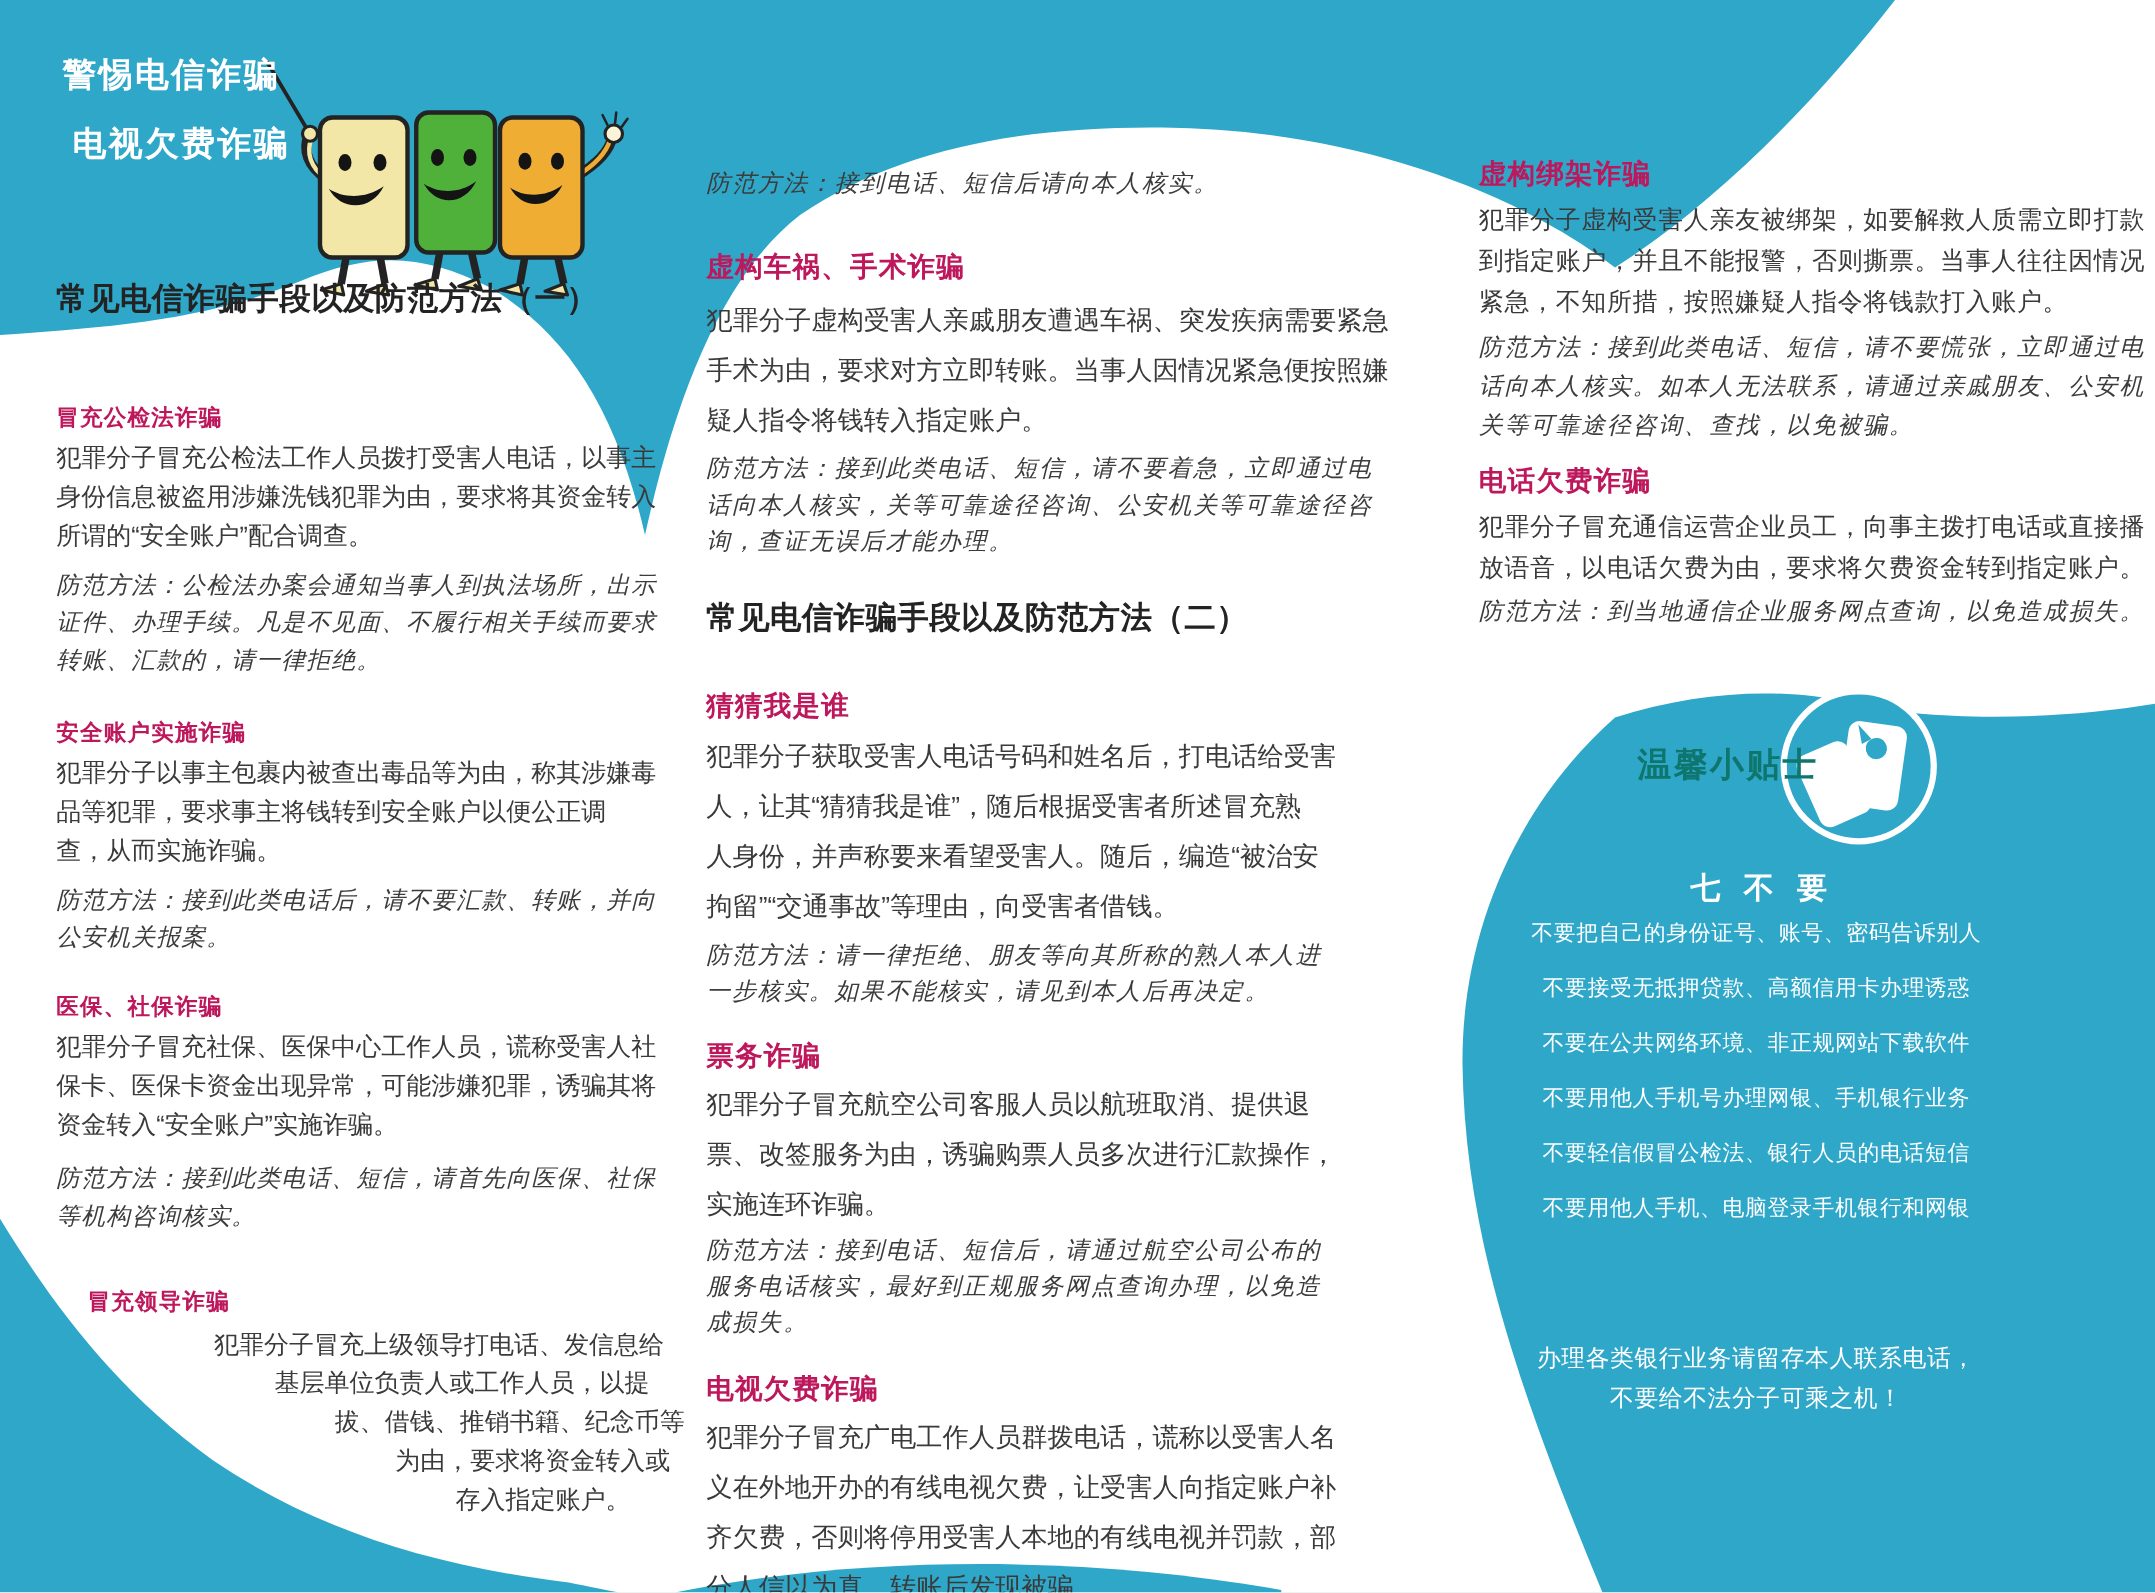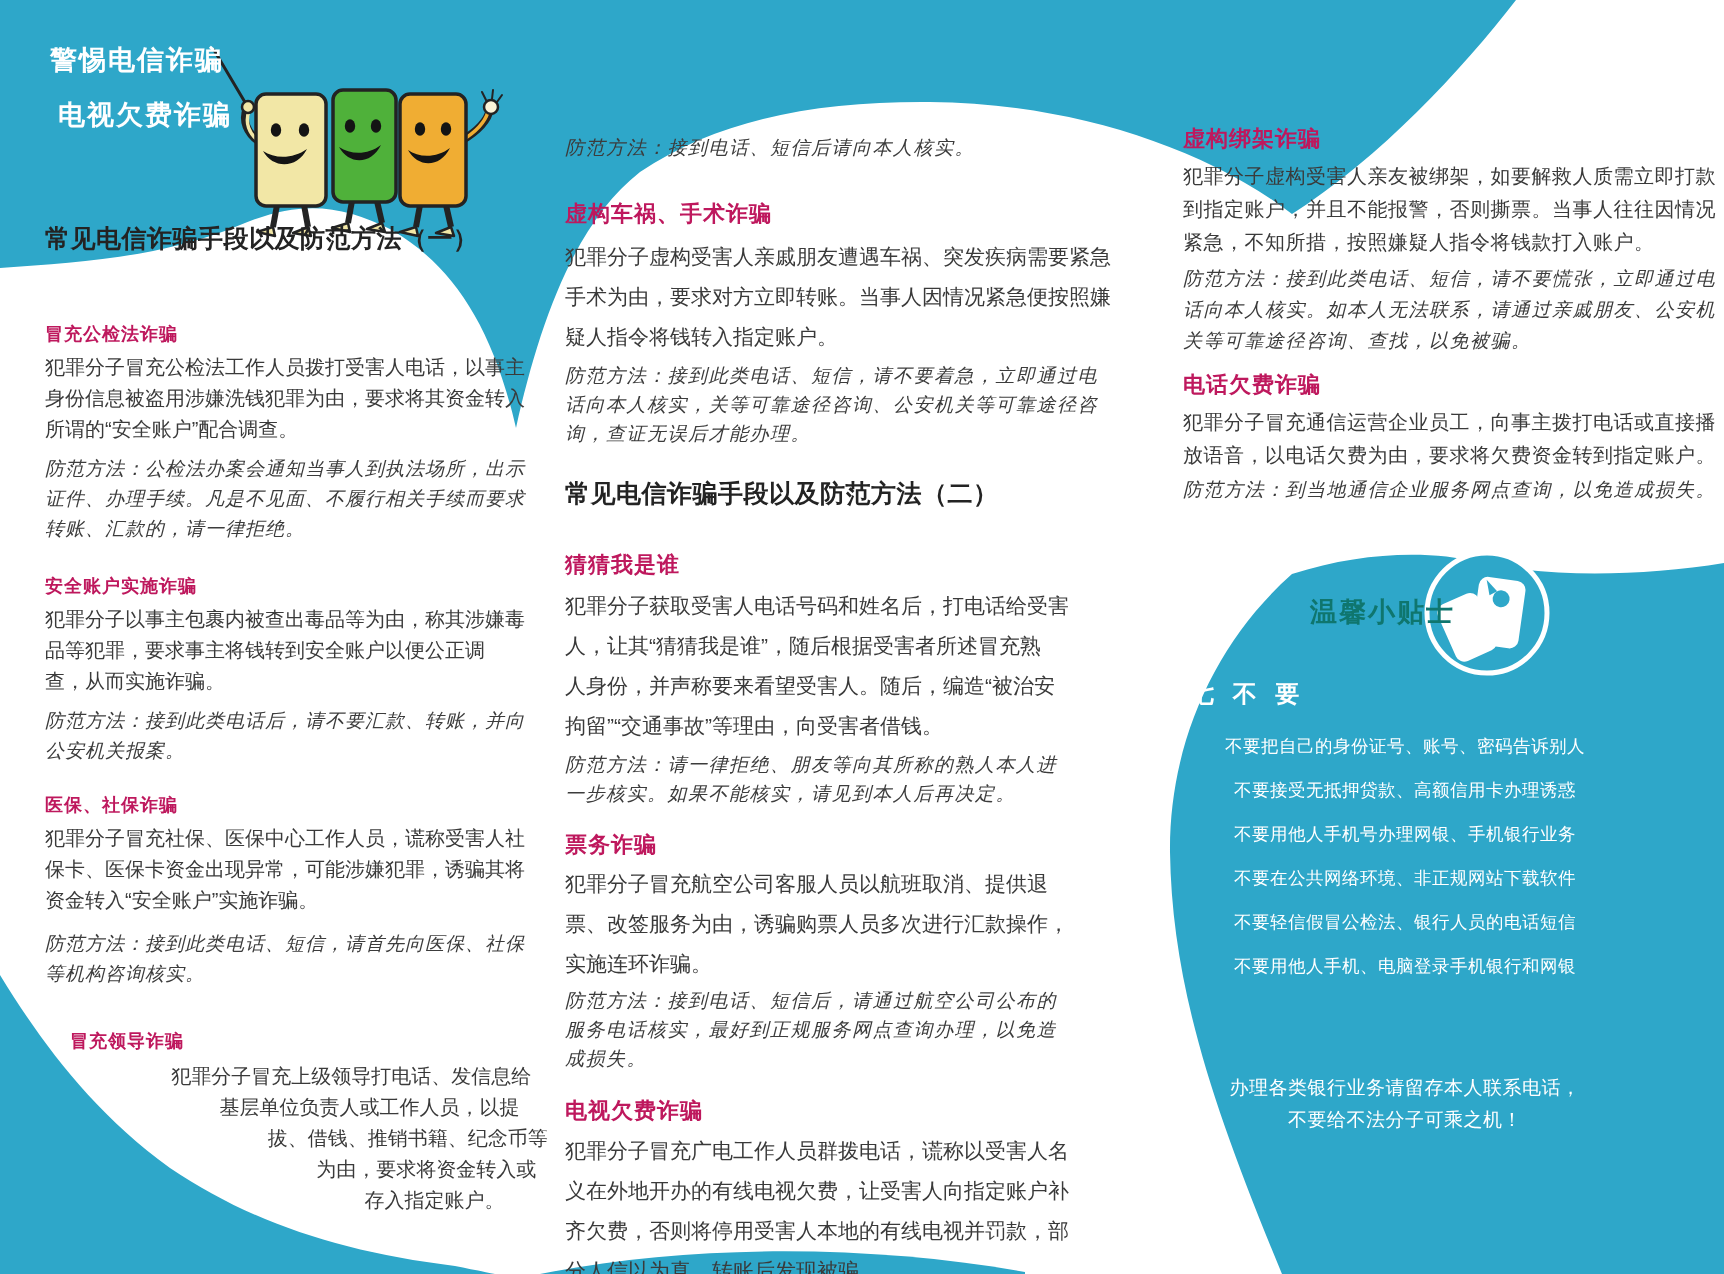--- a/index.html
+++ b/index.html
@@ -78,21 +78,21 @@
   .rs1-h{margin-top:4px;}
   .rs1-b{margin-top:6px;}
   .rs1-t{margin-top:4px;}
   .rs2-h{margin-top:14px;}
   .rs2-b{margin-top:6px;}
   .rs2-t{margin-top:2px;}
 
   
   .tips-title{position:absolute;left:1310px;top:594px;width:150px;
     color:#0f766e;font-weight:bold;font-size:27px;letter-spacing:2px;white-space:nowrap;}
-  .tips-sub{position:absolute;left:1190px;top:678px;width:440px;text-align:left;
+  .tips-sub{position:absolute;left:1190px;top:694px;width:440px;text-align:center;
     color:#fff;font-weight:bold;font-size:24px;letter-spacing:6px;}
   .tips-list{position:absolute;left:1165px;top:724px;width:480px;text-align:center;color:#fff;}
   .tips-item{font-size:17.5px;line-height:44px;letter-spacing:0.5px;white-space:nowrap;}
   .tips-footer{position:absolute;left:1165px;top:1072px;width:480px;text-align:center;
     color:#fff;font-size:19px;line-height:32px;letter-spacing:0.5px;}
 </style>
 </head>
 <body>
 
 <div class="page">
@@ -282,22 +282,22 @@
 放语音，以电话欠费为由，要求将欠费资金转到指定账户。</div>
       <div class="sec-tip rs2-t">防范方法：到当地通信企业服务网点查询，以免造成损失。</div>
     </div>
   </div>
 
   <div class="layer tips-title">温馨小贴士</div>
   <div class="layer tips-sub">七 不 要</div>
   <div class="layer tips-list">
     <div class="tips-item">不要把自己的身份证号、账号、密码告诉别人</div>
     <div class="tips-item">不要接受无抵押贷款、高额信用卡办理诱惑</div>
+    <div class="tips-item">不要在公共网络环境、非正规网站下载软件</div>
     <div class="tips-item">不要用他人手机号办理网银、手机银行业务</div>
-    <div class="tips-item">不要在公共网络环境、非正规网站下载软件</div>
     <div class="tips-item">不要轻信假冒公检法、银行人员的电话短信</div>
     <div class="tips-item">不要用他人手机、电脑登录手机银行和网银</div>
   </div>
   <div class="layer tips-footer">
     <div>办理各类银行业务请留存本人联系电话，</div>
     <div>不要给不法分子可乘之机！</div>
   </div>
 
 </div>
 

